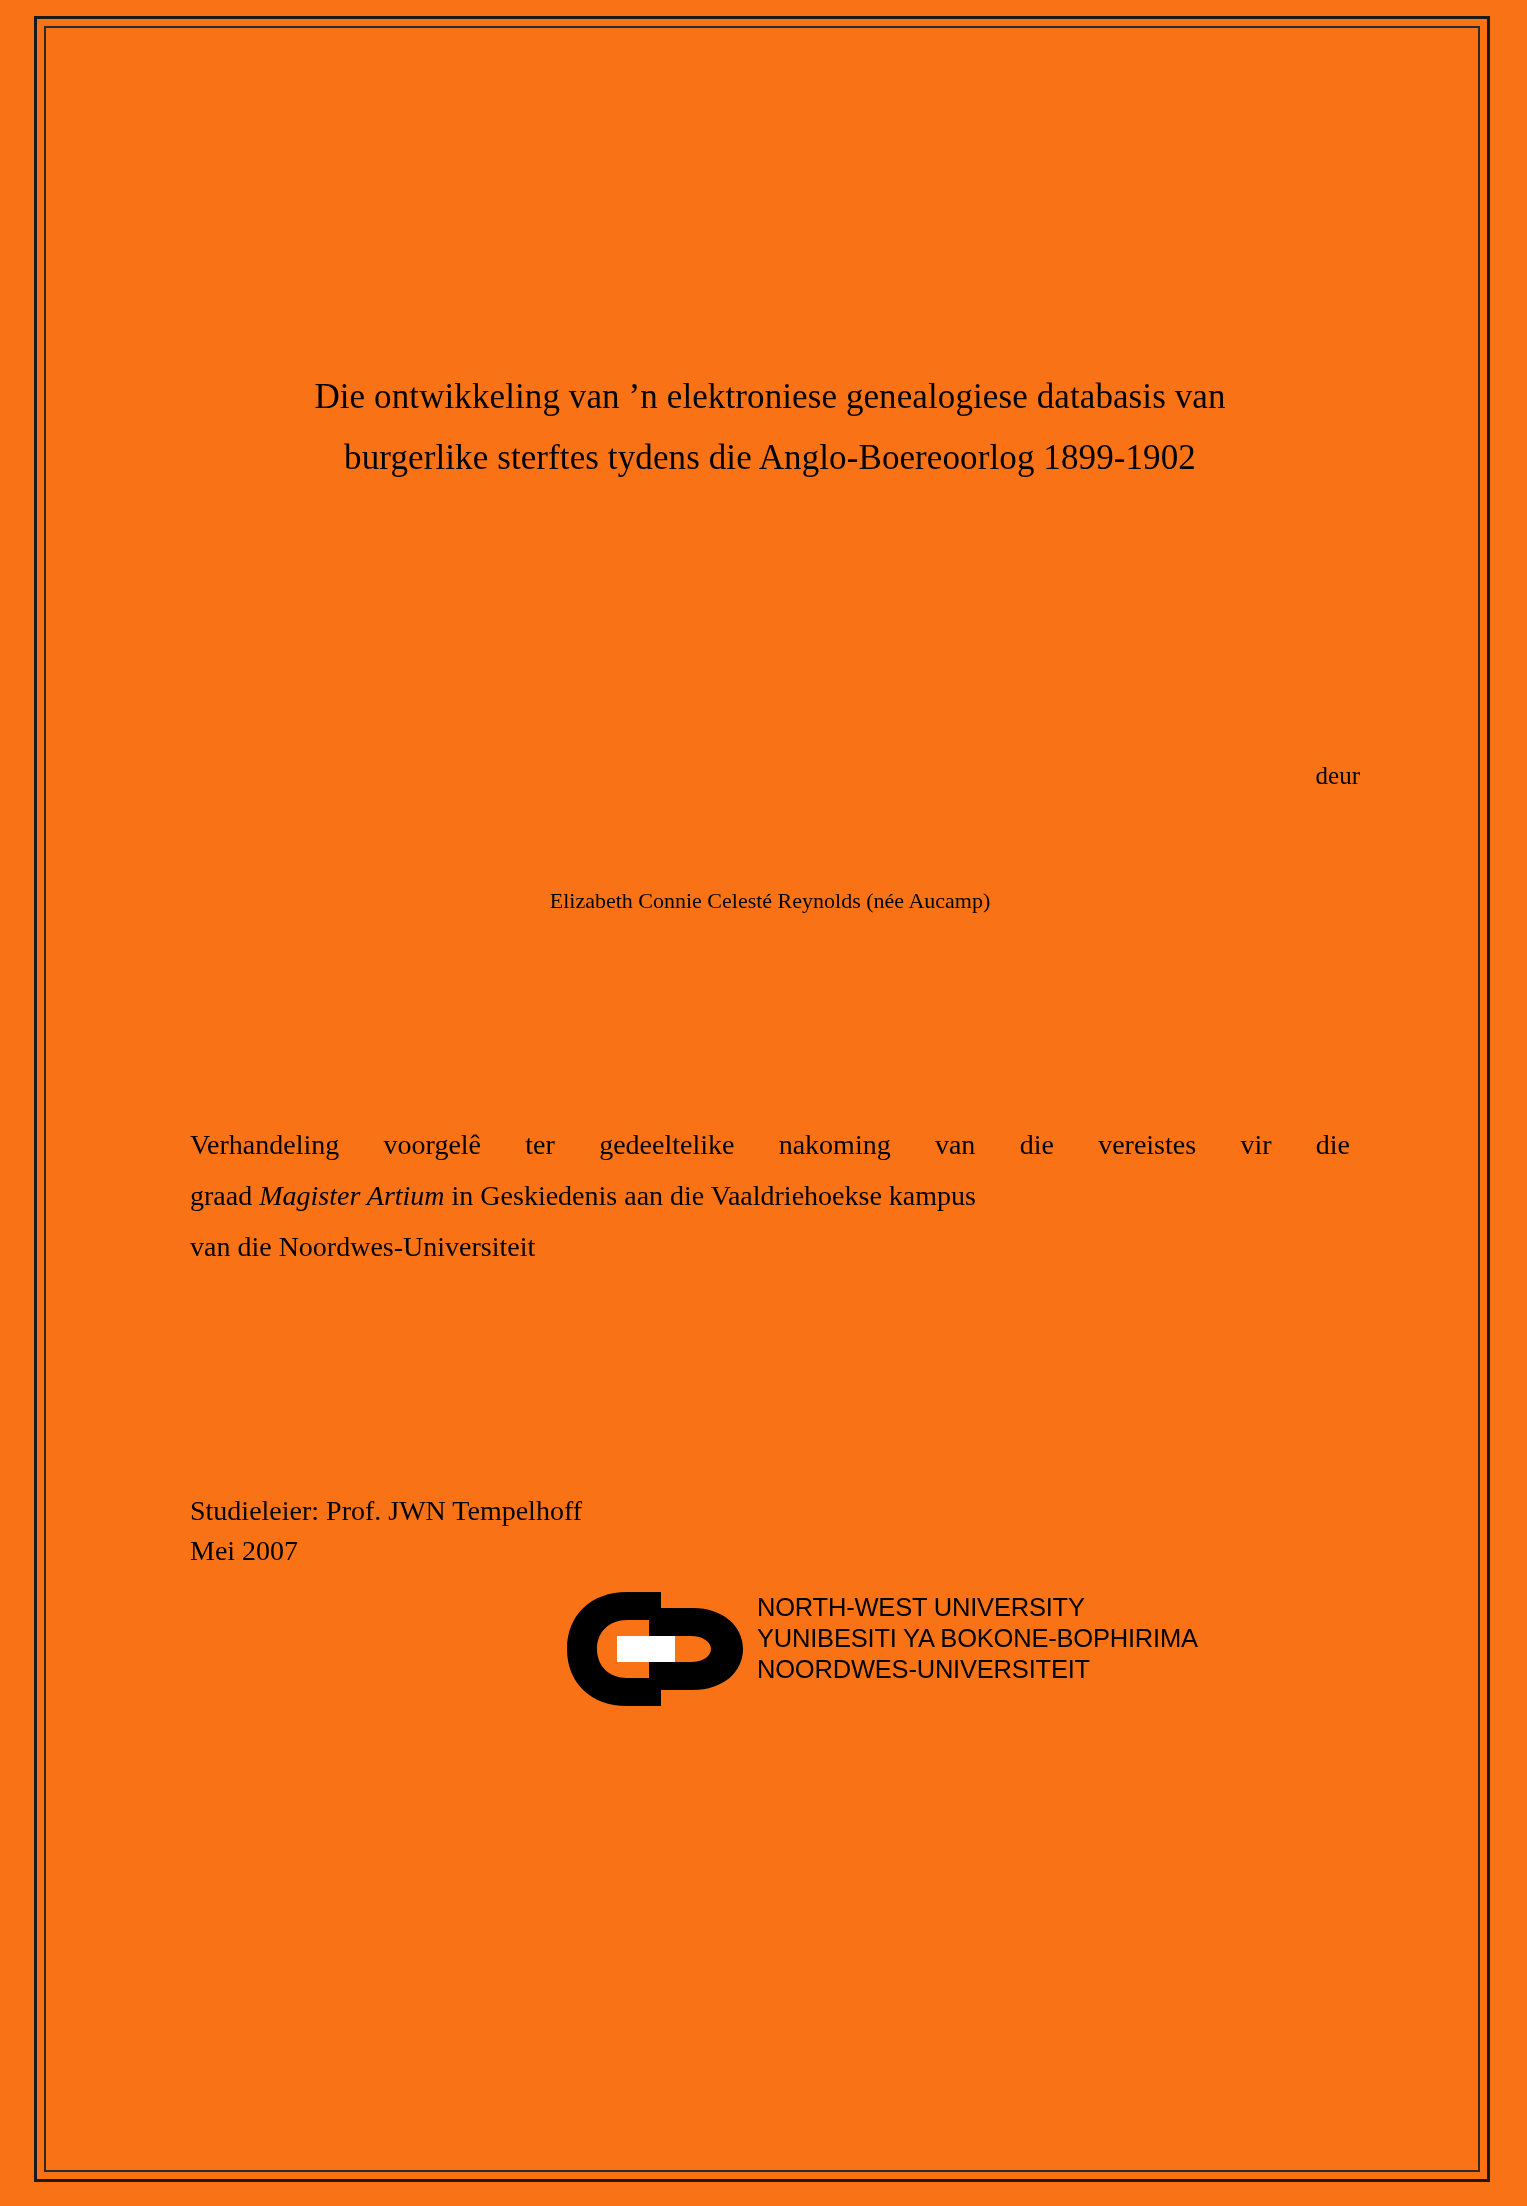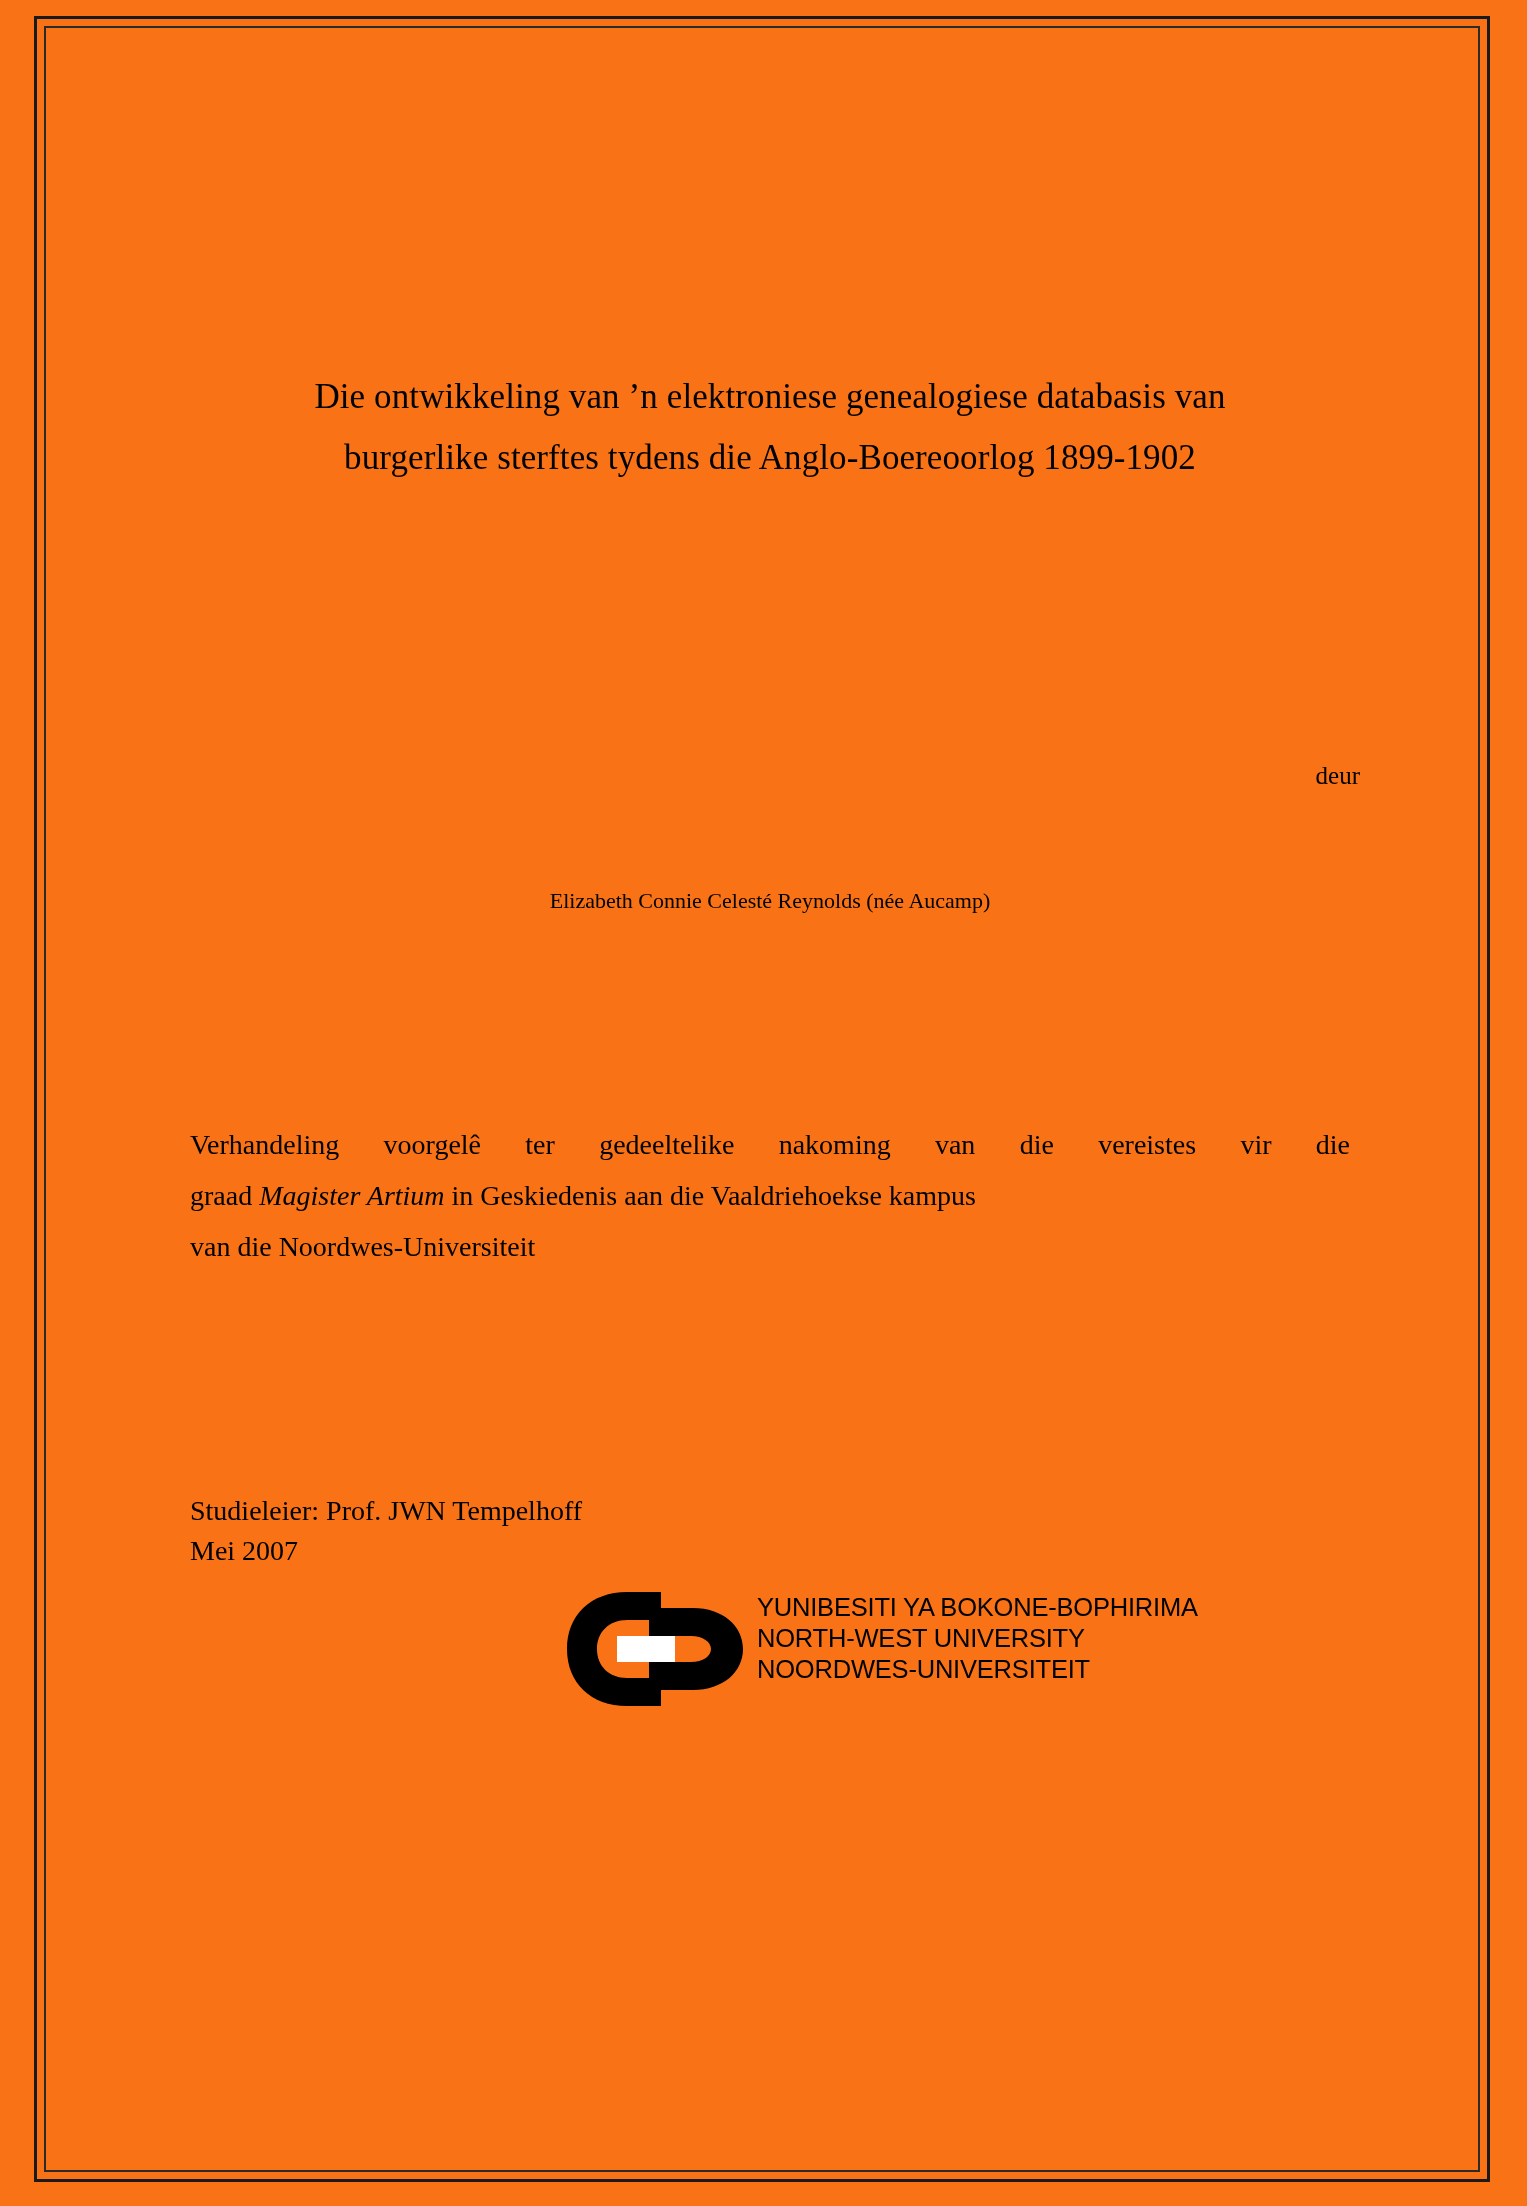--- a/index.html
+++ b/index.html
@@ -178,20 +178,20 @@
       <div class="logo-mark">
         <svg width="185" height="118" viewBox="0 0 185 118" xmlns="http://www.w3.org/2000/svg">
 
           <path d="M62 2 C26 2 2 25 2 59 C2 93 26 116 62 116 L96 116 L96 88 L62 88 C44 88 32 76 32 59 C32 42 44 30 62 30 L96 30 L96 2 Z" fill="#000000"></path>
 
           <path d="M84 18 L128 18 C158 18 178 36 178 59 C178 82 158 100 128 100 L84 100 L84 72 L126 72 C138 72 146 66 146 59 C146 52 138 46 126 46 L84 46 Z" fill="#000000"></path>
           <rect x="52" y="46" width="58" height="26" fill="#ffffff"></rect>
         </svg>
       </div>
       <div class="logo-text">
+        <span>NORTH-WEST UNIVERSITY</span>
         <span>YUNIBESITI YA BOKONE-BOPHIRIMA</span>
-        <span>NORTH-WEST UNIVERSITY</span>
         <span>NOORDWES-UNIVERSITEIT</span>
       </div>
     </div>
 
   </div>
 </div>
 
 </body></html>

